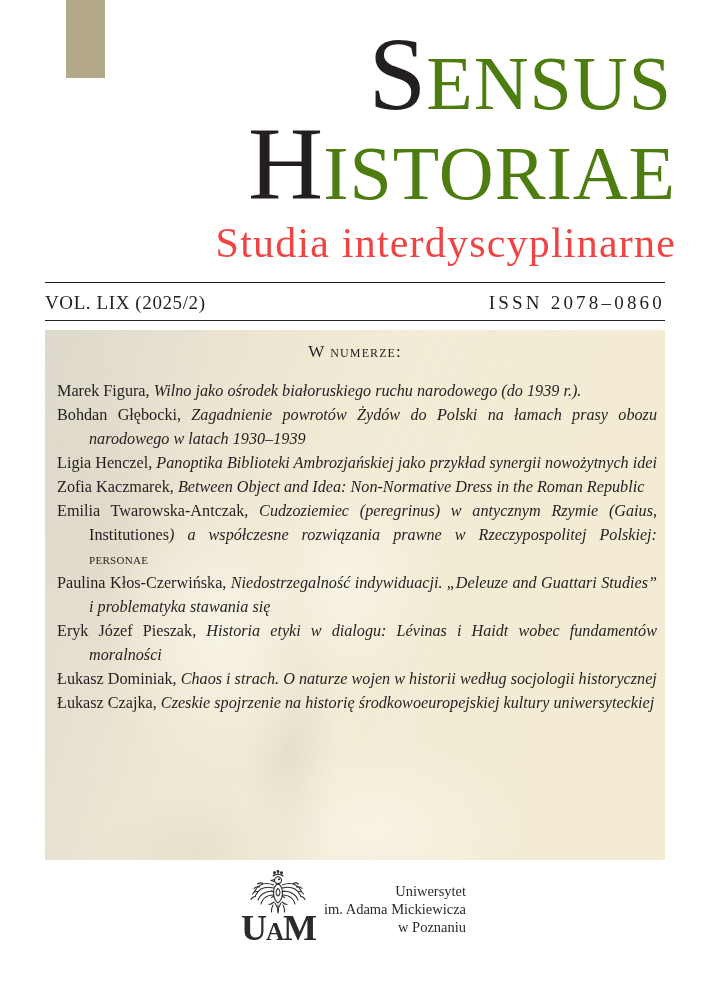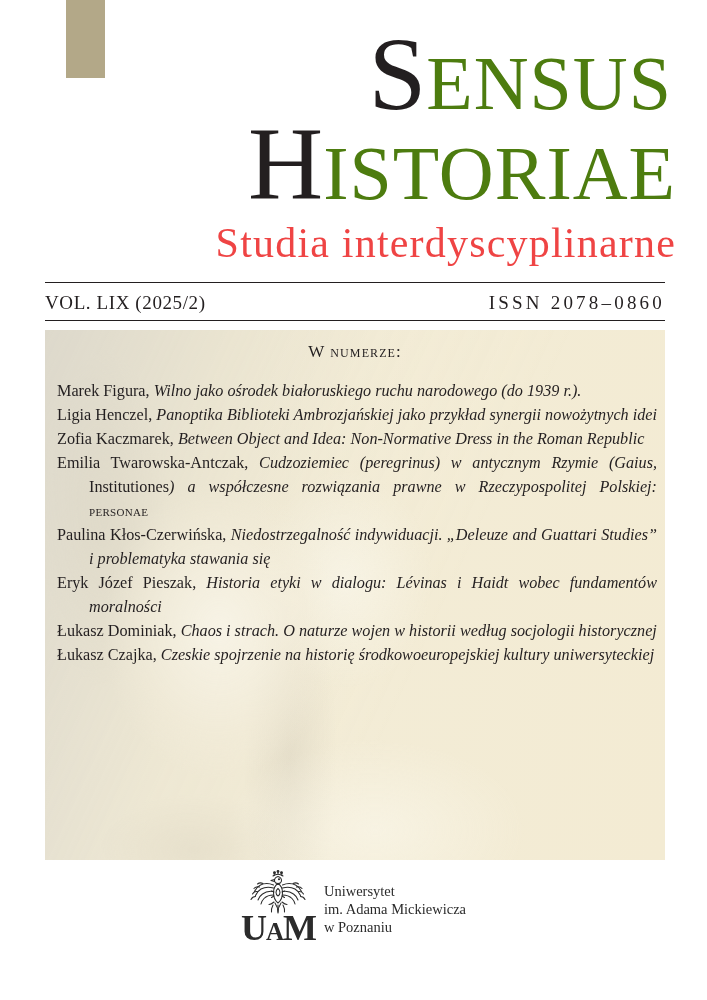--- a/index.html
+++ b/index.html
@@ -242,20 +242,21 @@
     color: #2b2b2b;
     line-height: 36px;
     text-align: center;
   }
   .logo-uam .small-a { font-size: 25px; }
   .logo-text {
     font-size: 14.5px;
     line-height: 18px;
     color: #2b2b2b;
     padding-top: 2px;
+    text-align: right;
   }
 </style>
 </head>
 <body>
 
 <div class="cover">
 
   <div class="masthead">
 
     <div class="tan-bar"></div>
@@ -285,20 +286,23 @@
 
     <div class="toc-content">
       <div class="toc-heading">W numerze:</div>
 
       <div class="toc-list">
 
         <div class="toc-entry">
           <span class="au">Marek Figura, </span><span class="ti">Wilno jako ośrodek białoruskiego ruchu narodowego (do 1939 r.).</span>
         </div>
 
+        <div class="toc-entry">
+          <span class="au">Bohdan Głębocki, </span><span class="ti">Zagadnienie powrotów Żydów do Polski na łamach prasy obozu narodowego w latach 1930–1939</span>
+        </div>
 
         <div class="toc-entry">
           <span class="au">Ligia Henczel, </span><span class="ti">Panoptika Biblioteki Ambrozjańskiej jako przykład synergii nowożytnych idei</span>
         </div>
 
         <div class="toc-entry">
           <span class="au">Zofia Kaczmarek, </span><span class="ti">Between Object and Idea: Non-Normative Dress in the Roman Republic</span>
         </div>
 
         <div class="toc-entry">

